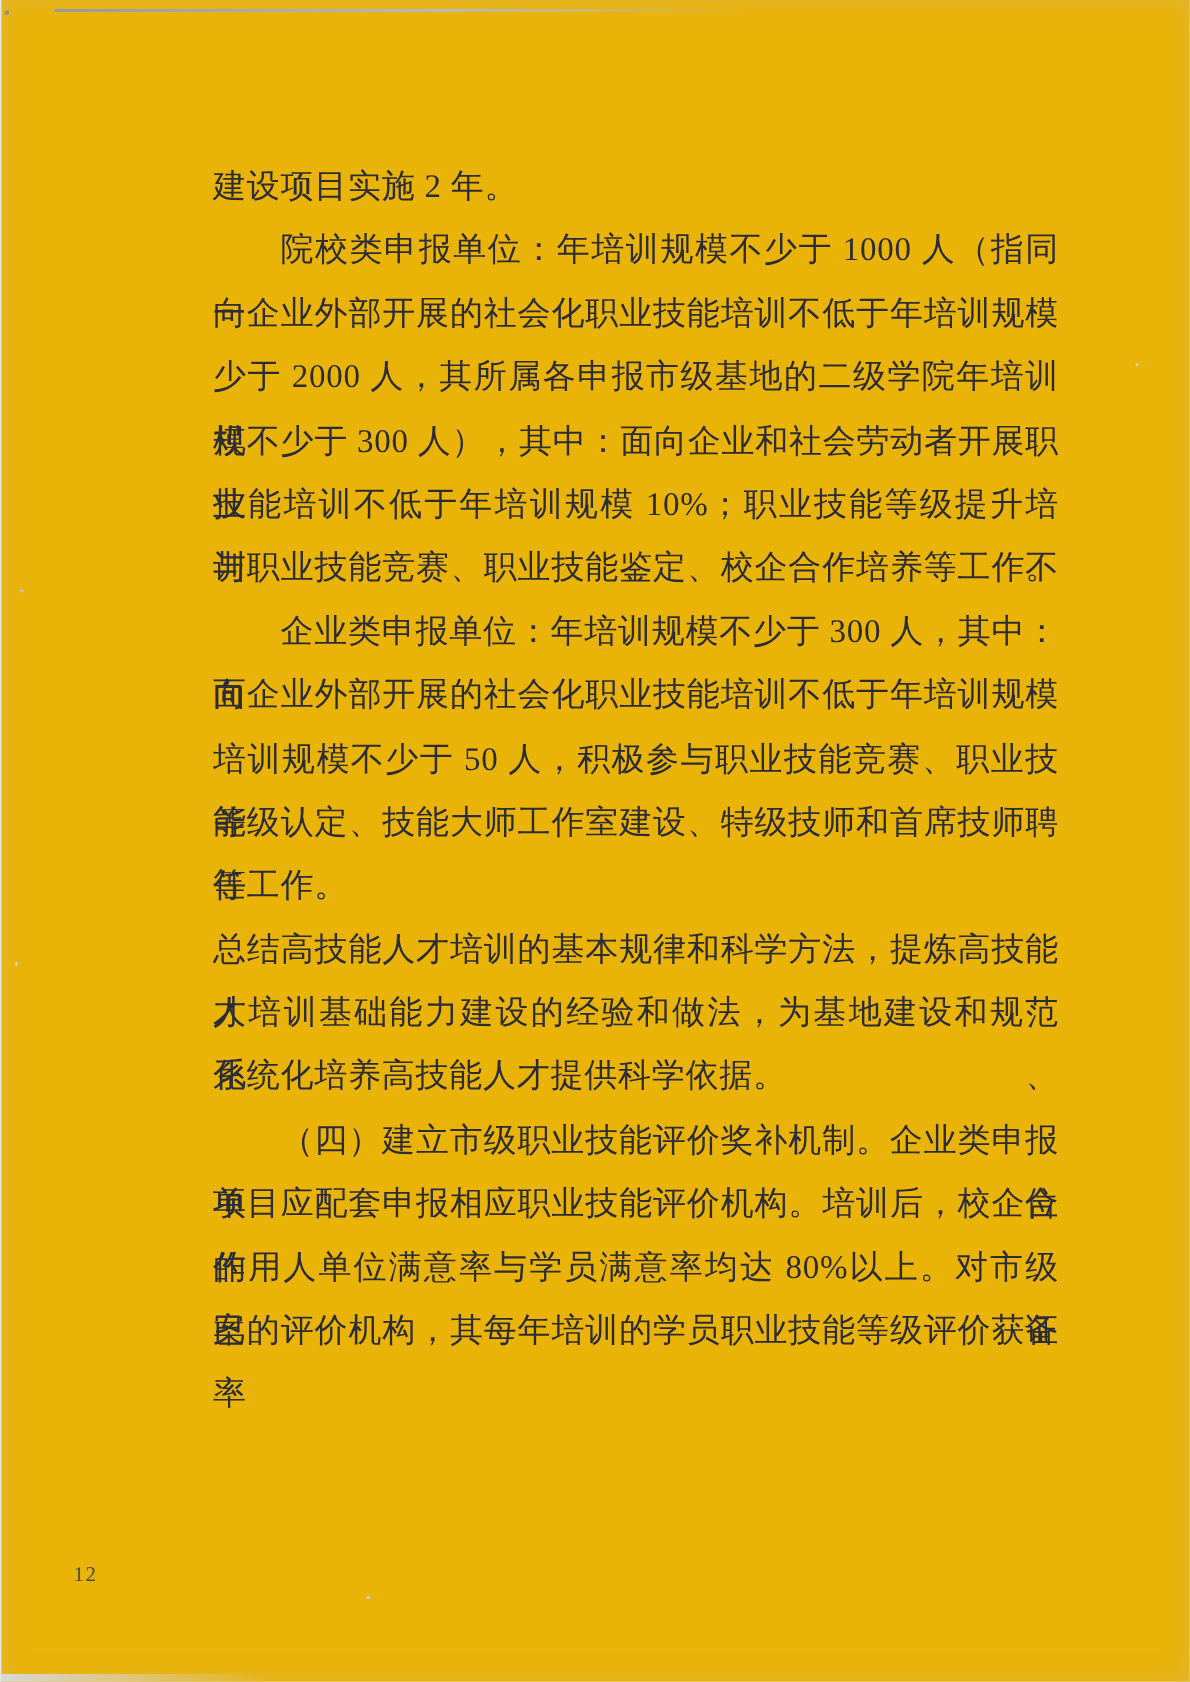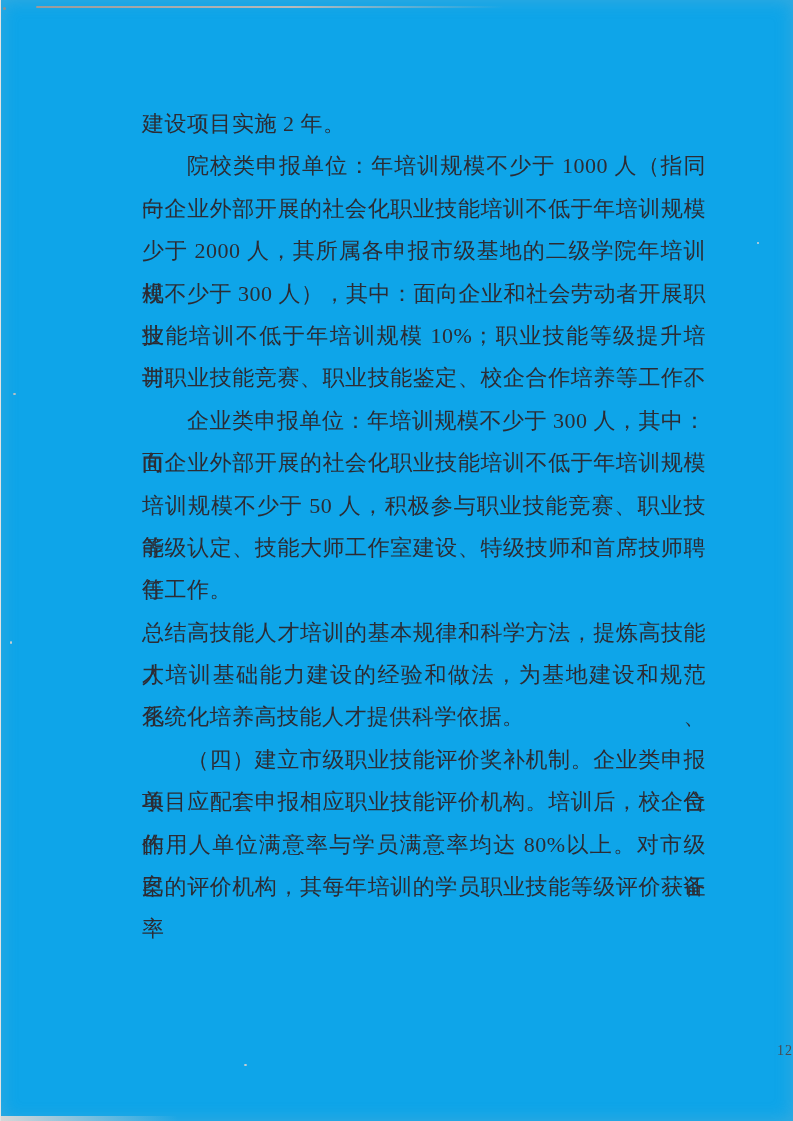--- a/index.html
+++ b/index.html
@@ -5,21 +5,21 @@
   html, body { margin: 0; padding: 0; }
   body {
     width: 793px; height: 1121px;
     background: #fdfdfc;
     position: relative;
     overflow: hidden;
     font-family: "Liberation Serif", "DejaVu Serif", serif;
   }
   .page {
     position: absolute; inset: 0;
-    background: #0ea5e9;
+    background: #eab308;
     box-shadow: inset 0 0 18px rgba(190,190,190,0.25);
     padding-left: 15px;
   }
   
   .artifact-topline {
     position: absolute; top: 6px; left: 36px; width: 468px; height: 2px;
     background: linear-gradient(to right, #9a9a9a, #b9b9b9 55%, rgba(200,200,200,0));
     border-radius: 1px;
   }
   .artifact-corner-dot {
@@ -49,21 +49,21 @@
     font-size: 22px;
     line-height: 42.4px;
     height: 42.4px;
     text-align: justify;
     letter-spacing: 0.5px;
   }
   .line.justify { text-align-last: justify; font-family: Liberation Serif, serif; }
   .line.indent { text-indent: 45px; }
   .page-number {
     position: absolute; top: 1043px; left: 0; width: 100%;
-    text-align: right; text-indent: 49px;
+    text-align: left; text-indent: 49px;
     font-size: 14px; color: #4a4a50; letter-spacing: 1px;
     font-family: "Liberation Serif", "DejaVu Serif", serif;
   }
 </style>
 </head>
 <body>
 
 <div class="page">
   <div class="artifact-topline"></div>
   <div class="artifact-corner-dot"></div>

